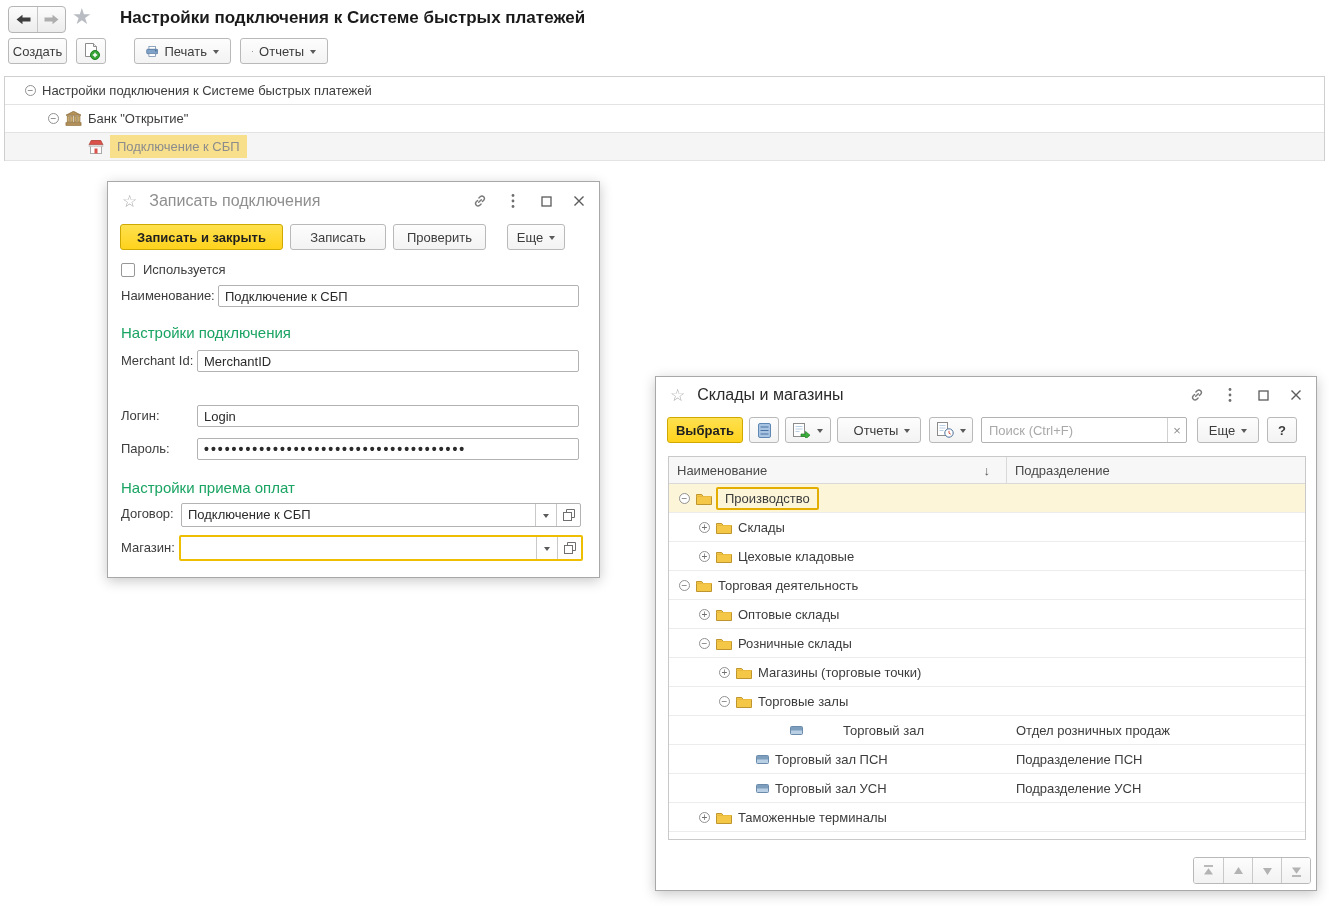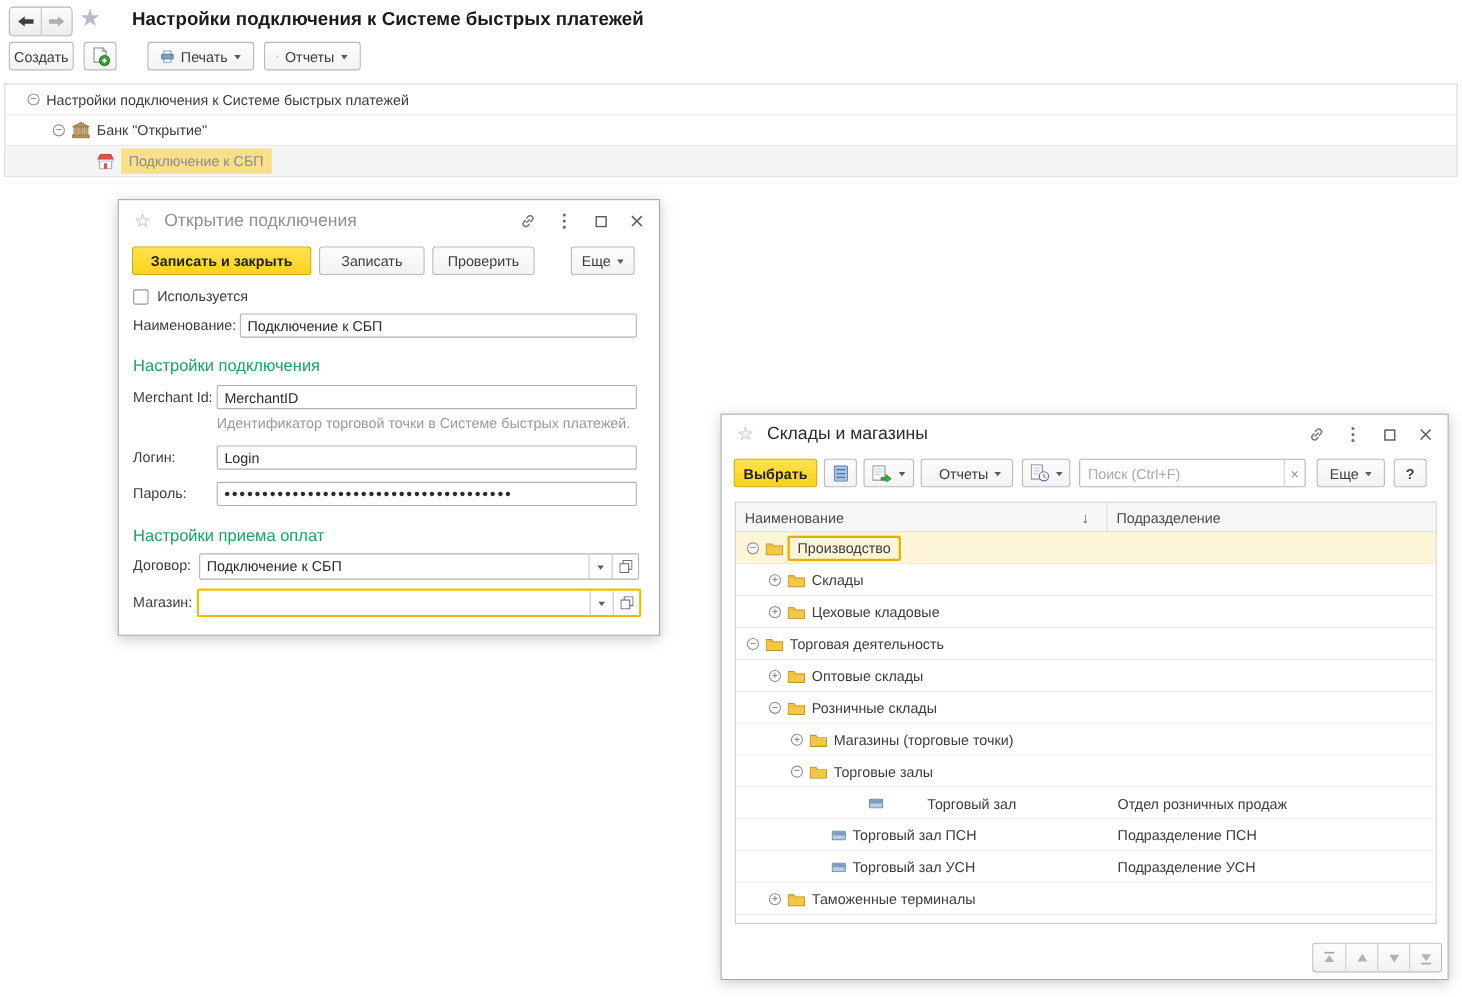--- a/index.html
+++ b/index.html
@@ -55,21 +55,21 @@
   .win { position:absolute; background:#fff; border:1px solid #a8a8a8; box-shadow:0 3px 12px rgba(0,0,0,.22); }
   .wtitle { position:absolute; left:0; top:0; right:0; height:38px; display:flex; align-items:center; padding:0 12px; }
   .wstar { font-size:17px; color:#ababab; margin:0 12px 0 2px; }
   .wname { font-size:16px; }
   .wicons { margin-left:auto; display:flex; align-items:center; gap:17px; }
   .wicons > span { display:inline-flex; width:16px; justify-content:center; }
 
   
   #dialog { left:107px; top:181px; width:493px; height:397px; z-index:5; }
   #dialog .wname { color:#8f8f8f; }
-  #dialog .cmdbar { position:absolute; left:0; top:42px; right:0; display:flex; align-items:center; padding:0 22px 0 12px; gap:7px; }
+  #dialog .cmdbar { position:absolute; left:0; top:42px; right:0; display:flex; align-items:center; padding:0 34px 0 12px; gap:7px; }
   .section-title { position:absolute; left:13px; font-size:15px; color:#1aa463; }
   .hint { position:absolute; left:89px; color:#9a9a9a; }
 
   
   #picker { left:655px; top:376px; width:662px; height:515px; z-index:6; }
   #picker .wtitle { height:36px; }
   #picker .wname { color:#2b2b2b; }
   #picker .ptoolbar { position:absolute; left:0; top:40px; right:0; display:flex; align-items:center; padding-left:11px; }
   .search { display:flex; align-items:center; width:206px; height:26px; border:1px solid #b3b3b3; border-radius:2px; background:#fff; }
   .search .ph { flex:1; padding:0 7px; color:#a9a9a9; font-size:13px; white-space:nowrap; overflow:hidden; }
@@ -173,21 +173,21 @@
             <rect x="6.5" y="9.5" width="3" height="5" fill="#d9534a"></rect>
           </svg>
         </span>
         <span class="hl-label">Подключение к СБП</span>
       </div>
     </div>
 
   <section class="win" id="dialog">
     <div class="wtitle">
       <span class="wstar">☆</span>
-      <span class="wname">Открытие подключения</span>
+      <span class="wname">Записать подключения</span>
       <span class="wicons">
         <span>
           <svg width="16" height="16" viewBox="0 0 16 16" fill="none" stroke="#7a7a7a" stroke-width="1.4" stroke-linecap="round">
             <path d="M6.7 9.3 L9.3 6.7"></path>
             <path d="M5.6 7.4 L4.1 8.9 a2.5 2.5 0 0 0 3.5 3.5 L9.1 10.9"></path>
             <path d="M10.4 8.6 L11.9 7.1 a2.5 2.5 0 0 0 -3.5 -3.5 L6.9 5.1"></path>
           </svg>
         </span>
         <span>
           <svg width="4" height="16" viewBox="0 0 4 16">
@@ -228,21 +228,20 @@
       <label class="flabel">Наименование:</label>
       <input class="tf" style="left: 110px; width: 361px;" value="Подключение к СБП">
     </div>
 
     <div class="section-title" style="top:142px">Настройки подключения</div>
 
     <div style="position:absolute; left:0; top:168px; right:0; height:24px">
       <label class="flabel">Merchant Id:</label>
       <input class="tf" style="left: 89px; width: 382px;" value="MerchantID">
     </div>
-    <div class="hint" style="top:195px">Идентификатор торговой точки в Системе быстрых платежей.</div>
 
     <div style="position:absolute; left:0; top:223px; right:0; height:24px">
       <label class="flabel">Логин:</label>
       <input class="tf" style="left: 89px; width: 382px;" value="Login">
     </div>
 
     <div style="position:absolute; left:0; top:256px; right:0; height:24px">
       <label class="flabel">Пароль:</label>
       <input class="tf pw" style="left: 89px; width: 382px;" value="••••••••••••••••••••••••••••••••••••••">
     </div>

